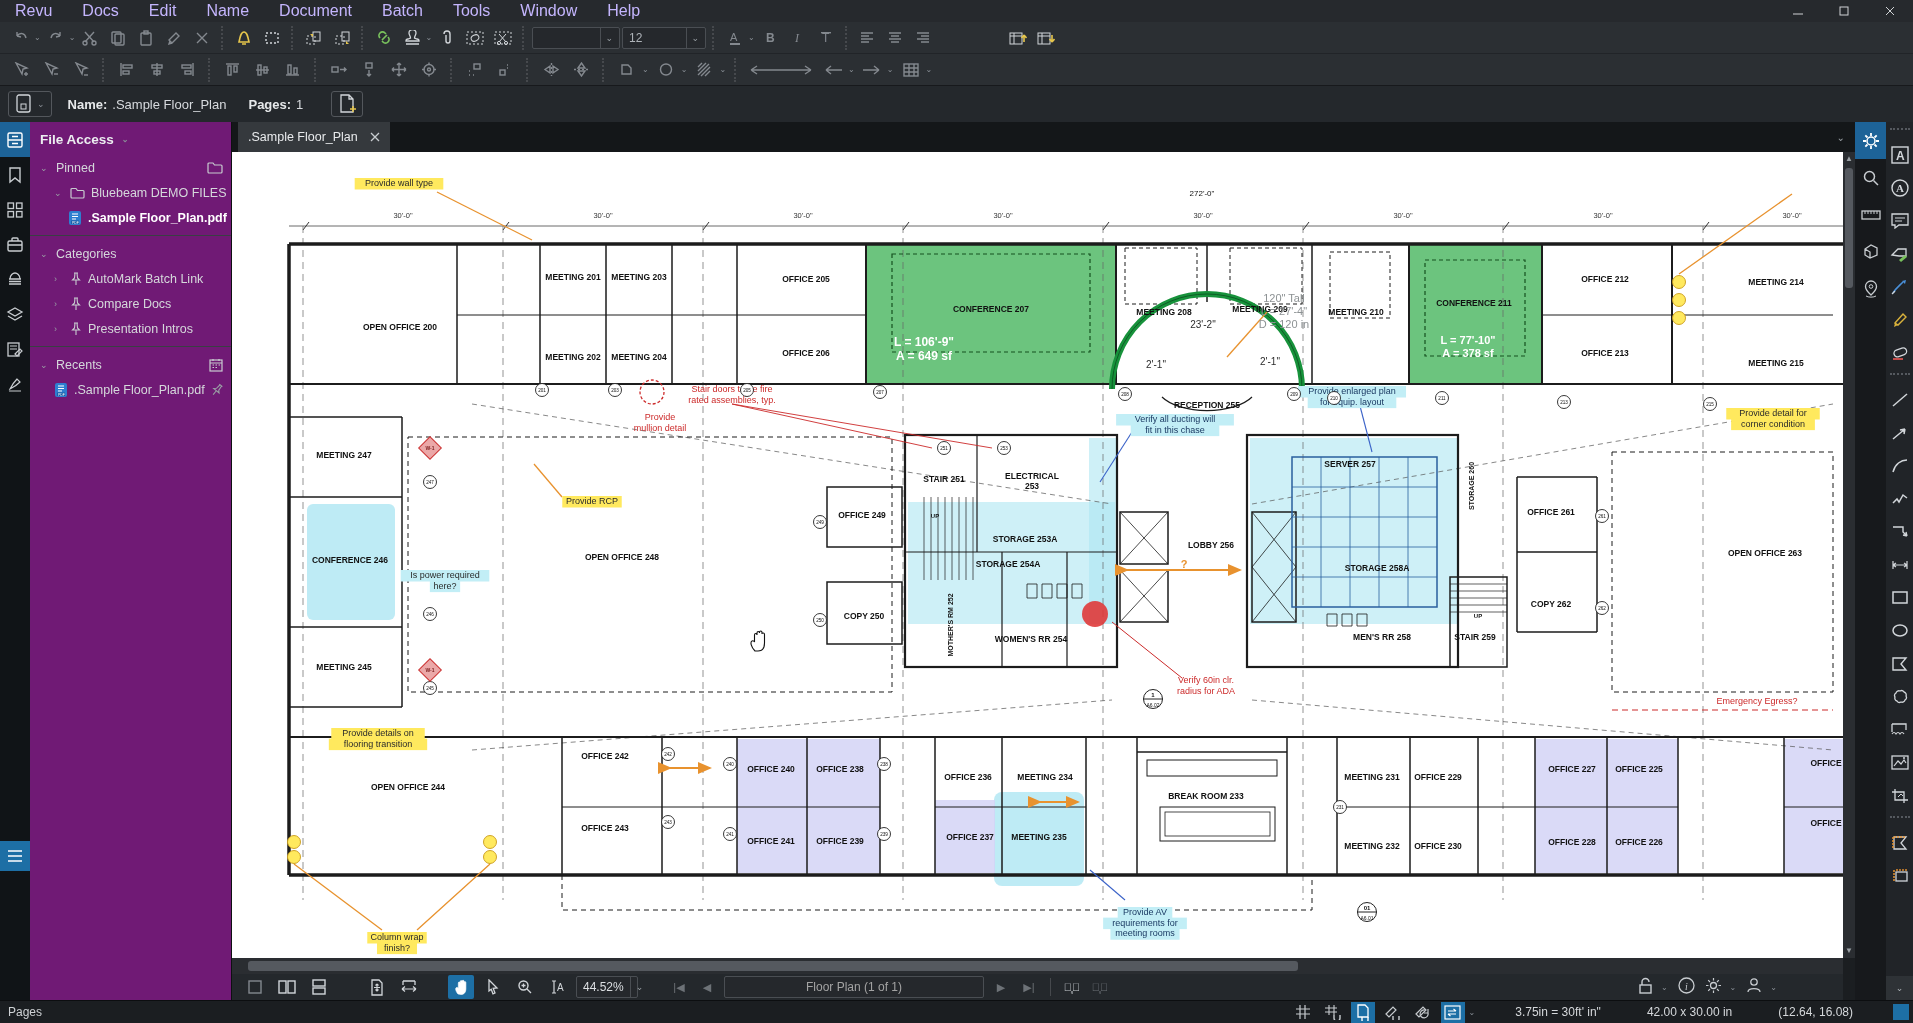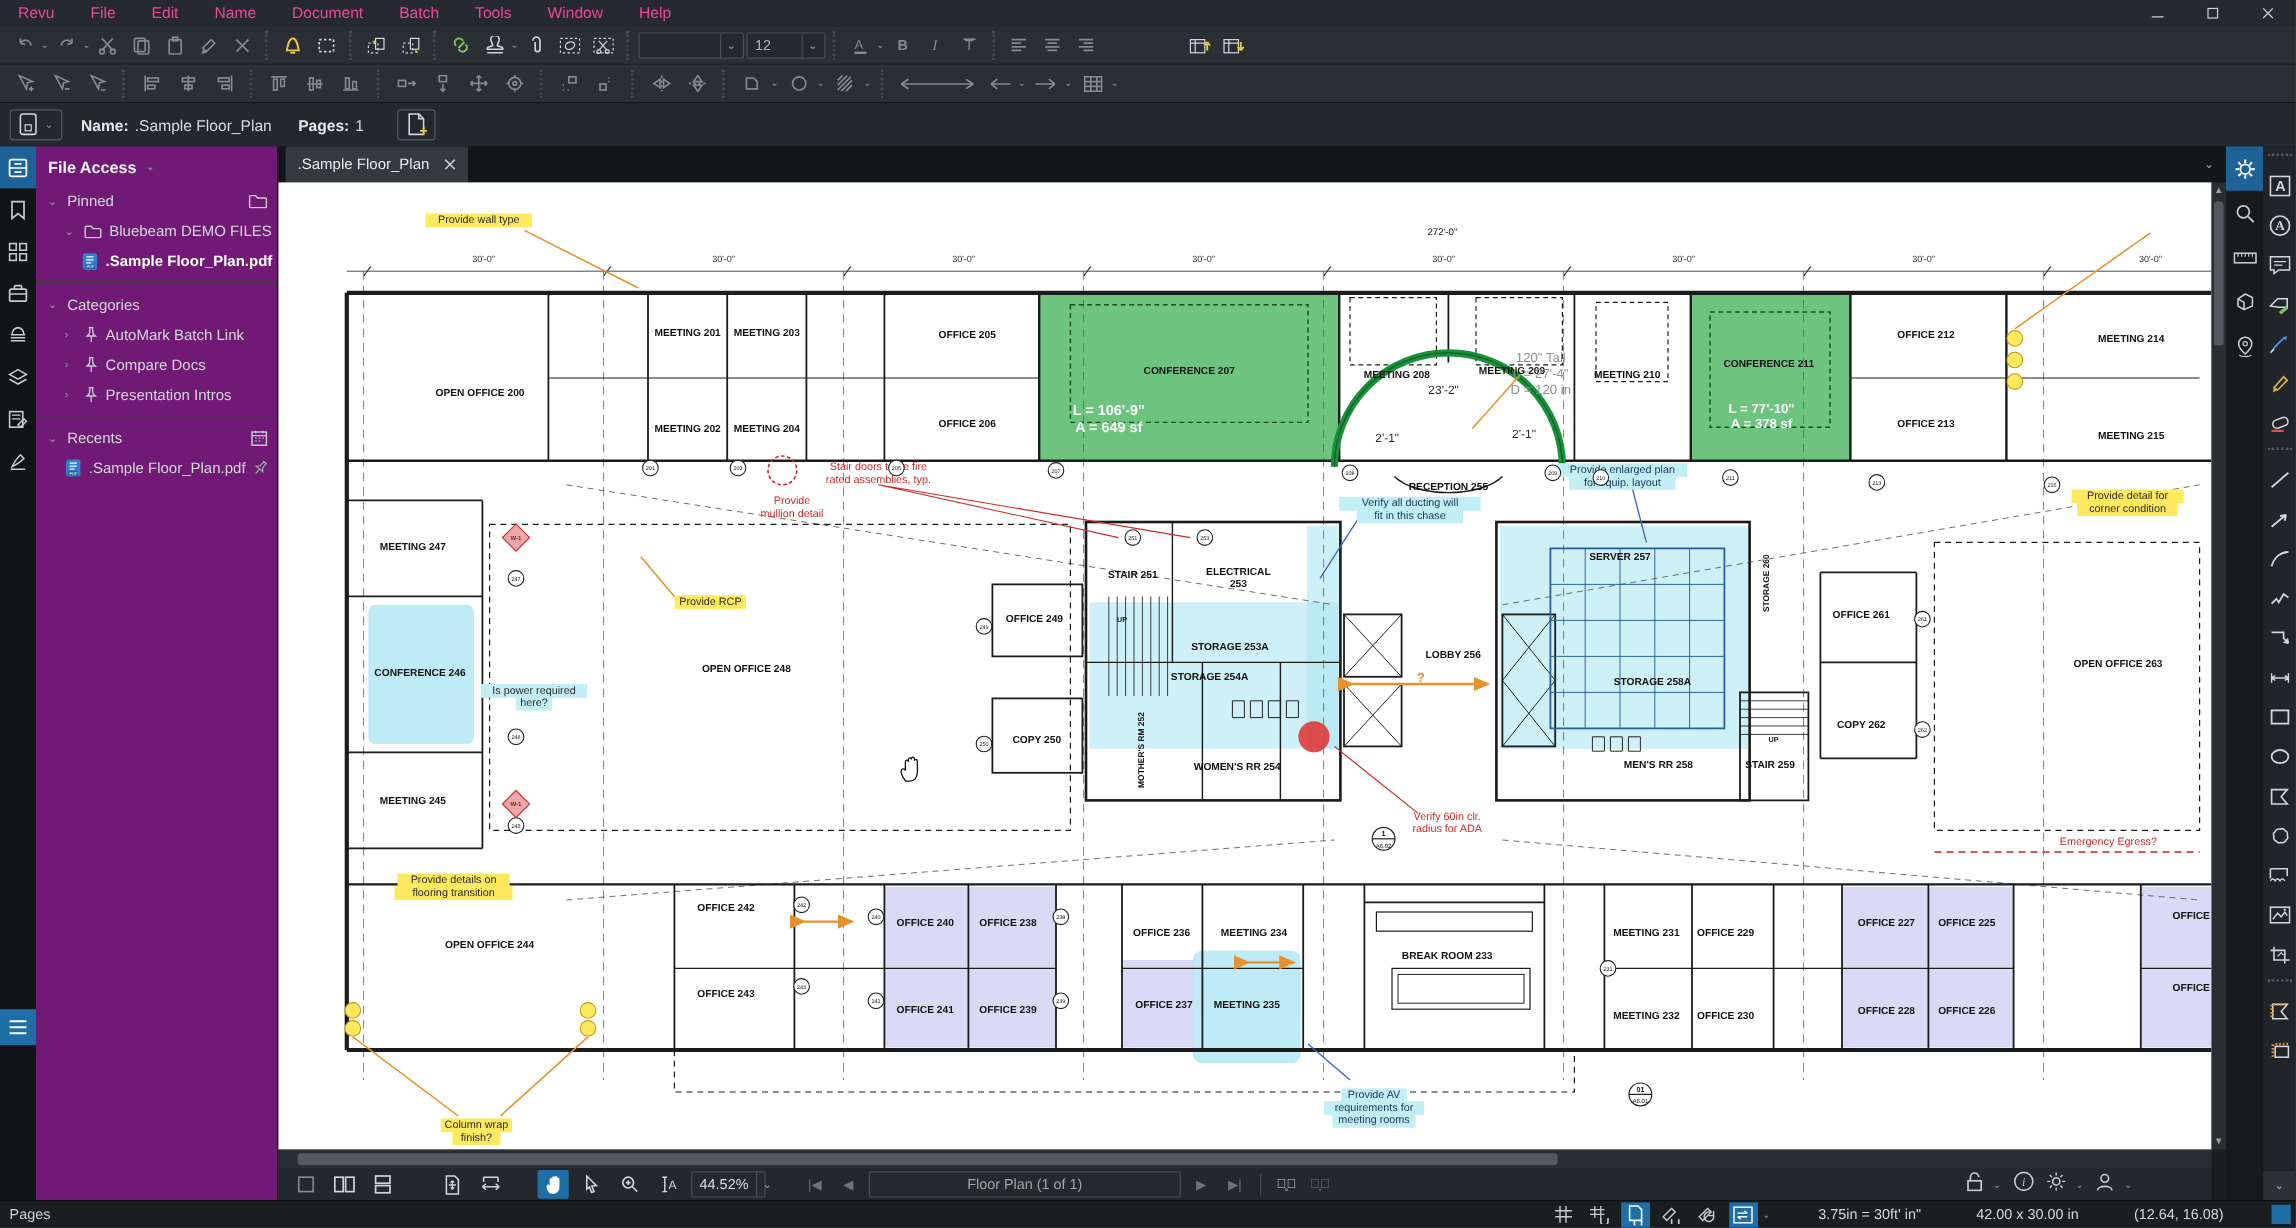--- a/index.html
+++ b/index.html
@@ -1,18 +1,18 @@
 <!DOCTYPE html>
 <html><head>
 <meta charset="utf-8">
 <style>
   *{box-sizing:border-box;margin:0;padding:0}
   html,body{width:1913px;height:1023px;overflow:hidden;background:#1b1e21;font-family:"Liberation Sans",sans-serif;-webkit-font-smoothing:antialiased}
   
-  #menubar{position:absolute;left:0;top:0;width:1913px;height:22px;background:#26292d;display:flex;align-items:center;color:#ec4899;font-size:13px}
+  #menubar{position:absolute;left:0;top:0;width:1913px;height:22px;background:#26292d;display:flex;align-items:center;color:#c4b5fd;font-size:16px}
   .menu-item{padding:0 15px;height:22px;line-height:22px;cursor:default}
   #winctrl{margin-left:auto;display:flex;height:22px}
   .winbtn{width:46px;height:22px;display:flex;align-items:center;justify-content:center;color:#cfd2d5}
   
   #toolbar1{position:absolute;left:0;top:22px;width:1913px;height:32px;background:#2b2f33;display:flex;align-items:center;padding-left:8px;gap:2px;border-bottom:1px solid #212428}
   #toolbar2{position:absolute;left:0;top:54px;width:1913px;height:32px;background:#2b2f33;display:flex;align-items:center;padding-left:8px;gap:4px;border-bottom:1px solid #17191c}
   .tbtn{width:26px;height:26px;display:flex;align-items:center;justify-content:center;border-radius:2px}
   .tsep{width:4px;height:24px;margin:0 4px;border-left:2px dotted #46494d}
   .chev{font-size:8px;color:#8a9097;margin-left:-2px}
   .combo{height:22px;background:#25282c;border:1px solid #4a4e53;border-radius:2px;color:#aeb3b8;font-size:12px;display:flex;align-items:center;padding:0 6px;gap:6px}
@@ -75,21 +75,21 @@
   .sbtn{width:24px;height:21px;display:flex;align-items:center;justify-content:center}
   .sbtn.active{background:#1d6fa5}
   .stat-texts{display:flex;gap:46px;margin-left:40px;margin-right:60px;color:#d5d8db}
   #grip{position:absolute;right:4px;top:1004px;width:16px;height:16px;background:#1d6fa5}
 </style>
 </head>
 <body>
 
 <div id="menubar">
   <span class="menu-item">Revu</span>
-  <span class="menu-item">File</span>
+  <span class="menu-item">Docs</span>
   <span class="menu-item">Edit</span>
   <span class="menu-item">Name</span>
   <span class="menu-item">Document</span>
   <span class="menu-item">Batch</span>
   <span class="menu-item">Tools</span>
   <span class="menu-item">Window</span>
   <span class="menu-item">Help</span>
   <div id="winctrl">
     <span class="winbtn">
         <svg width="11" height="11">
@@ -206,21 +206,21 @@
         <path d="M5 4 L12 12 M12 4 L5 12" stroke="#d2d6da"></path>
         <circle cx="5" cy="13" r="1.6" fill="none" stroke="#d2d6da"></circle>
         <circle cx="12" cy="13" r="1.6" fill="none" stroke="#d2d6da"></circle>
       </svg>
     </span>
   <span class="tsep"></span>
   <div class="combo" style="width:88px">
       <span class="cv"></span>
       <span class="ca">⌄</span>
     </div>
-  <div class="combo" style="width:66px">
+  <div class="combo" style="width:84px">
       <span class="cv">12</span>
       <span class="ca">⌄</span>
     </div>
   <span class="tsep"></span>
   <span class="tbtn">
       <svg width="16" height="16">
         <text x="3" y="11" font-size="11" fill="#84898f" font-family="Liberation Sans">A</text>
         <rect x="3" y="13" width="10" height="2" fill="#84898f"></rect>
       </svg>
     </span>

